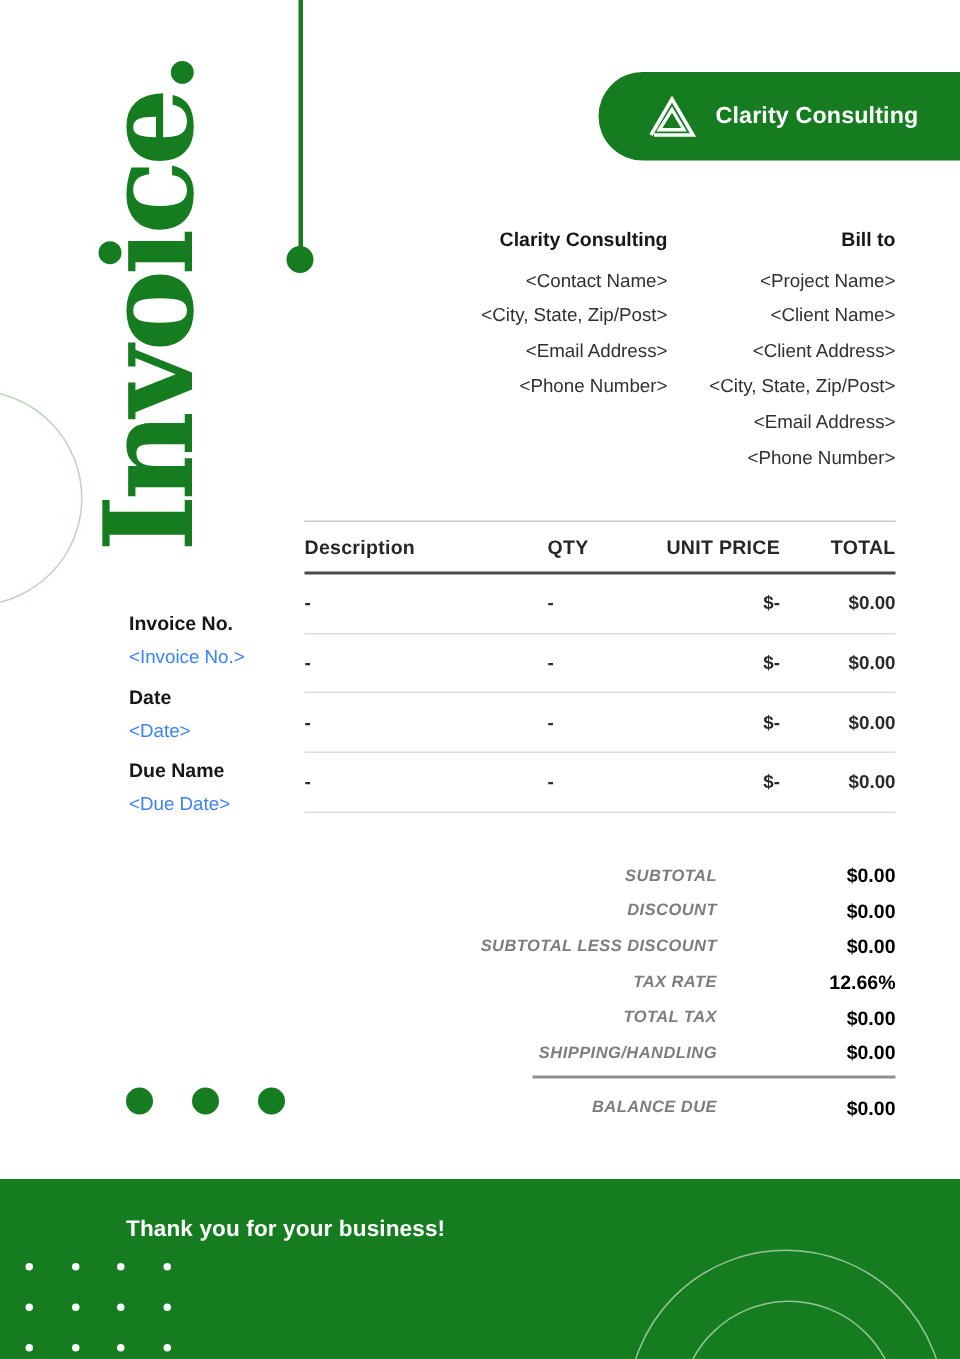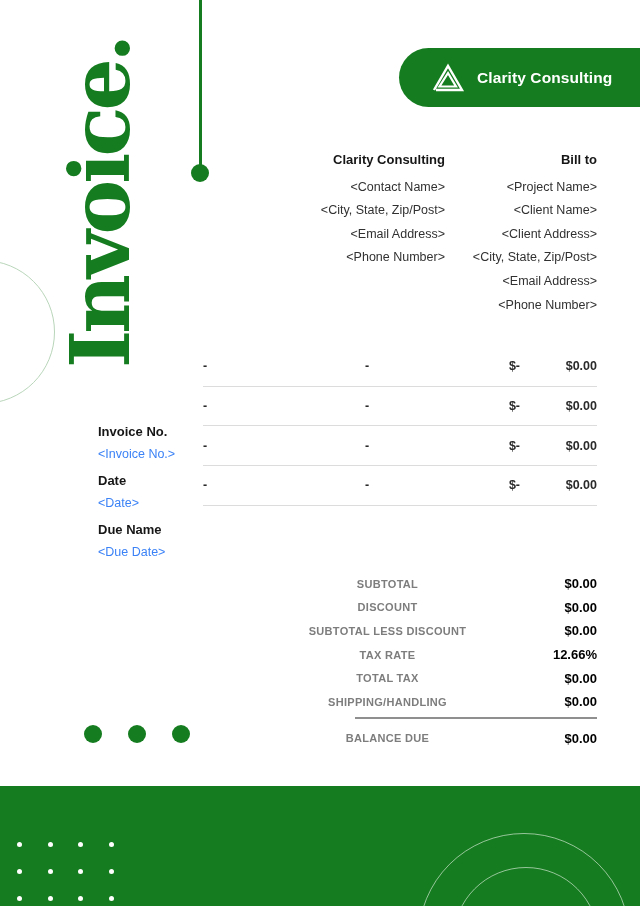--- a/index.html
+++ b/index.html
@@ -83,23 +83,22 @@
     font-weight: bold;
     font-size: 13px;
     color: #161616;
     margin-bottom: 4px;
   }
   .from-block { right: 195px; }
   .billto-block { right: 43px; }
   
   .meta-block {
     position: absolute;
-    left: 86px; top: 420px;
+    left: 86px; top: 404px;
     font-size: 12.5px;
-    margin-left: 12px;
   }
   .meta-group { margin-bottom: 3px; }
   .meta-label {
     font-weight: bold;
     font-size: 13px;
     color: #161616;
     line-height: 23px;
   }
   .meta-value {
     color: #3b82f6;
@@ -140,25 +139,26 @@
     left: 297px; top: 572px;
     width: 300px;
   }
   .s-row {
     display: flex;
     align-items: center;
     height: 23.6px;
   }
   .s-label {
     flex: 0 0 181px;
-    text-align: center;
+    text-align: right;
     font-weight: bold;
     font-size: 11px;
     color: #7d7d7d;
     letter-spacing: 0.3px;
+    font-style: italic;
   }
   .s-value {
     flex: 1;
     text-align: right;
     font-weight: bold;
     font-size: 13px;
     color: #000000;
   }
   .s-divider {
     margin-left: 58px;
@@ -260,20 +260,26 @@
       <div class="meta-label">Date</div>
       <div class="meta-value">&lt;Date&gt;</div>
     </div>
     <div class="meta-group">
       <div class="meta-label">Due Name</div>
       <div class="meta-value">&lt;Due Date&gt;</div>
     </div>
   </div>
 
   <div class="items-table">
+    <div class="t-row t-head">
+      <div>Description</div>
+      <div>QTY</div>
+      <div class="cell-r">UNIT PRICE</div>
+      <div class="cell-r">TOTAL</div>
+    </div>
     <div class="t-row t-body-row">
       <div>-</div>
       <div>-</div>
       <div class="cell-r">$-</div>
       <div class="cell-r">$0.00</div>
     </div>
     <div class="t-row t-body-row">
       <div>-</div>
       <div>-</div>
       <div class="cell-r">$-</div>
@@ -325,20 +331,21 @@
     </div>
   </div>
 
   <div class="three-dots">
     <span></span>
     <span></span>
     <span></span>
   </div>
 
   <div class="footer">
+    <div class="footer-message">Thank you for your business!</div>
 
     <span class="footer-dot" style="left:16.5px; top:55.5px;"></span>
     <span class="footer-dot" style="left:47.5px; top:55.5px;"></span>
     <span class="footer-dot" style="left:77.5px; top:55.5px;"></span>
     <span class="footer-dot" style="left:108.5px; top:55.5px;"></span>
     <span class="footer-dot" style="left:16.5px; top:82.5px;"></span>
     <span class="footer-dot" style="left:47.5px; top:82.5px;"></span>
     <span class="footer-dot" style="left:77.5px; top:82.5px;"></span>
     <span class="footer-dot" style="left:108.5px; top:82.5px;"></span>
     <span class="footer-dot" style="left:16.5px; top:109.5px;"></span>

